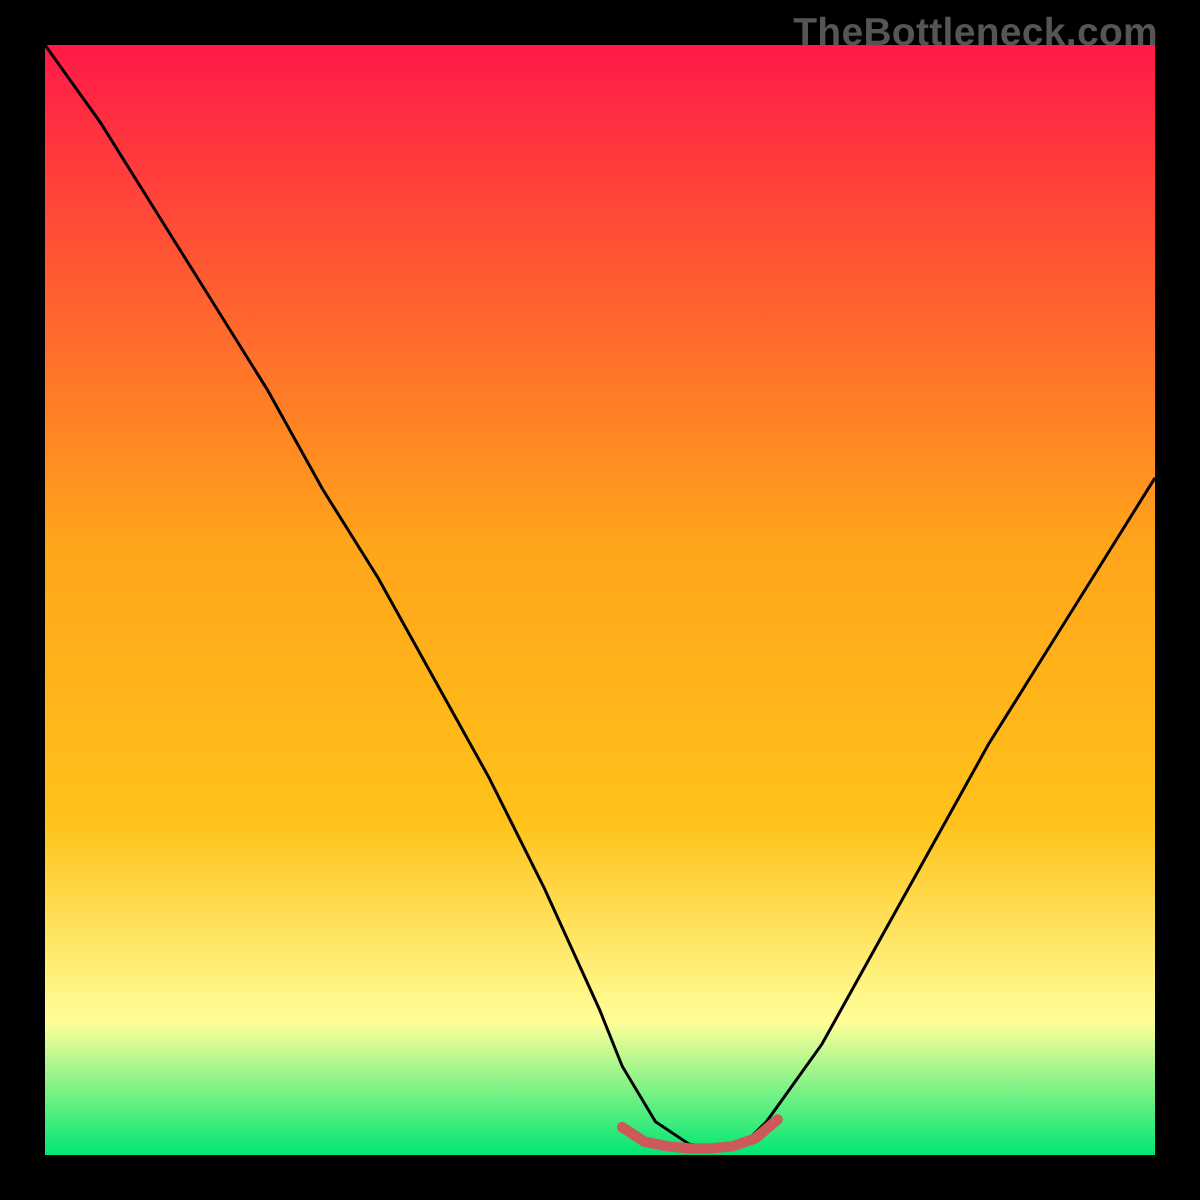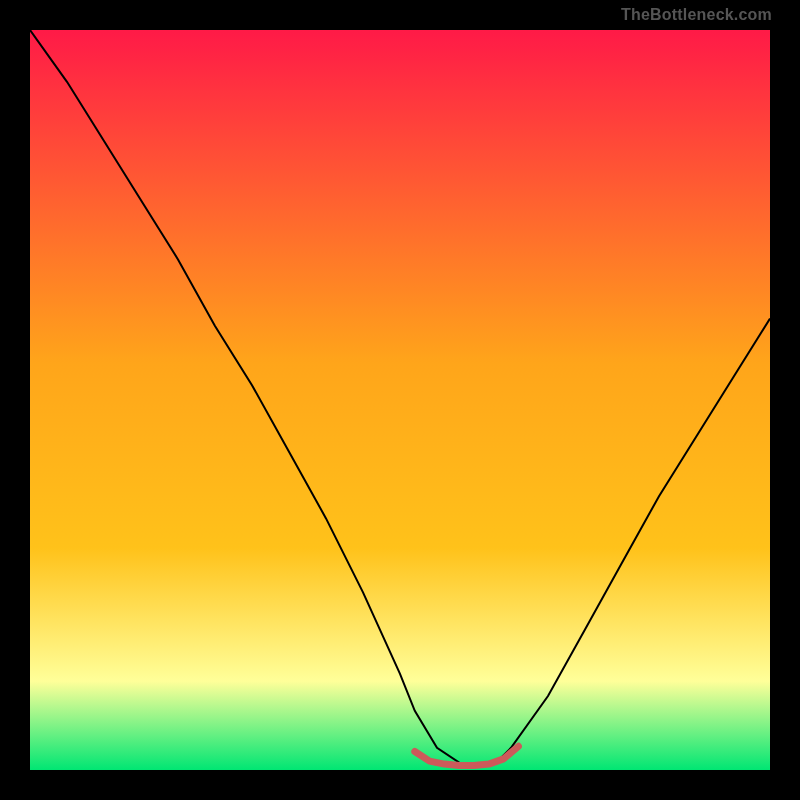--- a/index.html
+++ b/index.html
@@ -22,21 +22,21 @@
   left: 30px;
   top: 30px;
   width: 740px;
   height: 740px;
 }
 .watermark {
   position: absolute;
   top: 6px;
   right: 28px;
   color: #555;
-  font-size: 16px;
+  font-size: 26px;
   font-weight: bold;
   letter-spacing: 0.2px;
 }
 svg { display: block; }
 </style>
 </head>
 <body>
 
 <div class="container">
   <div class="watermark">TheBottleneck.com</div>

